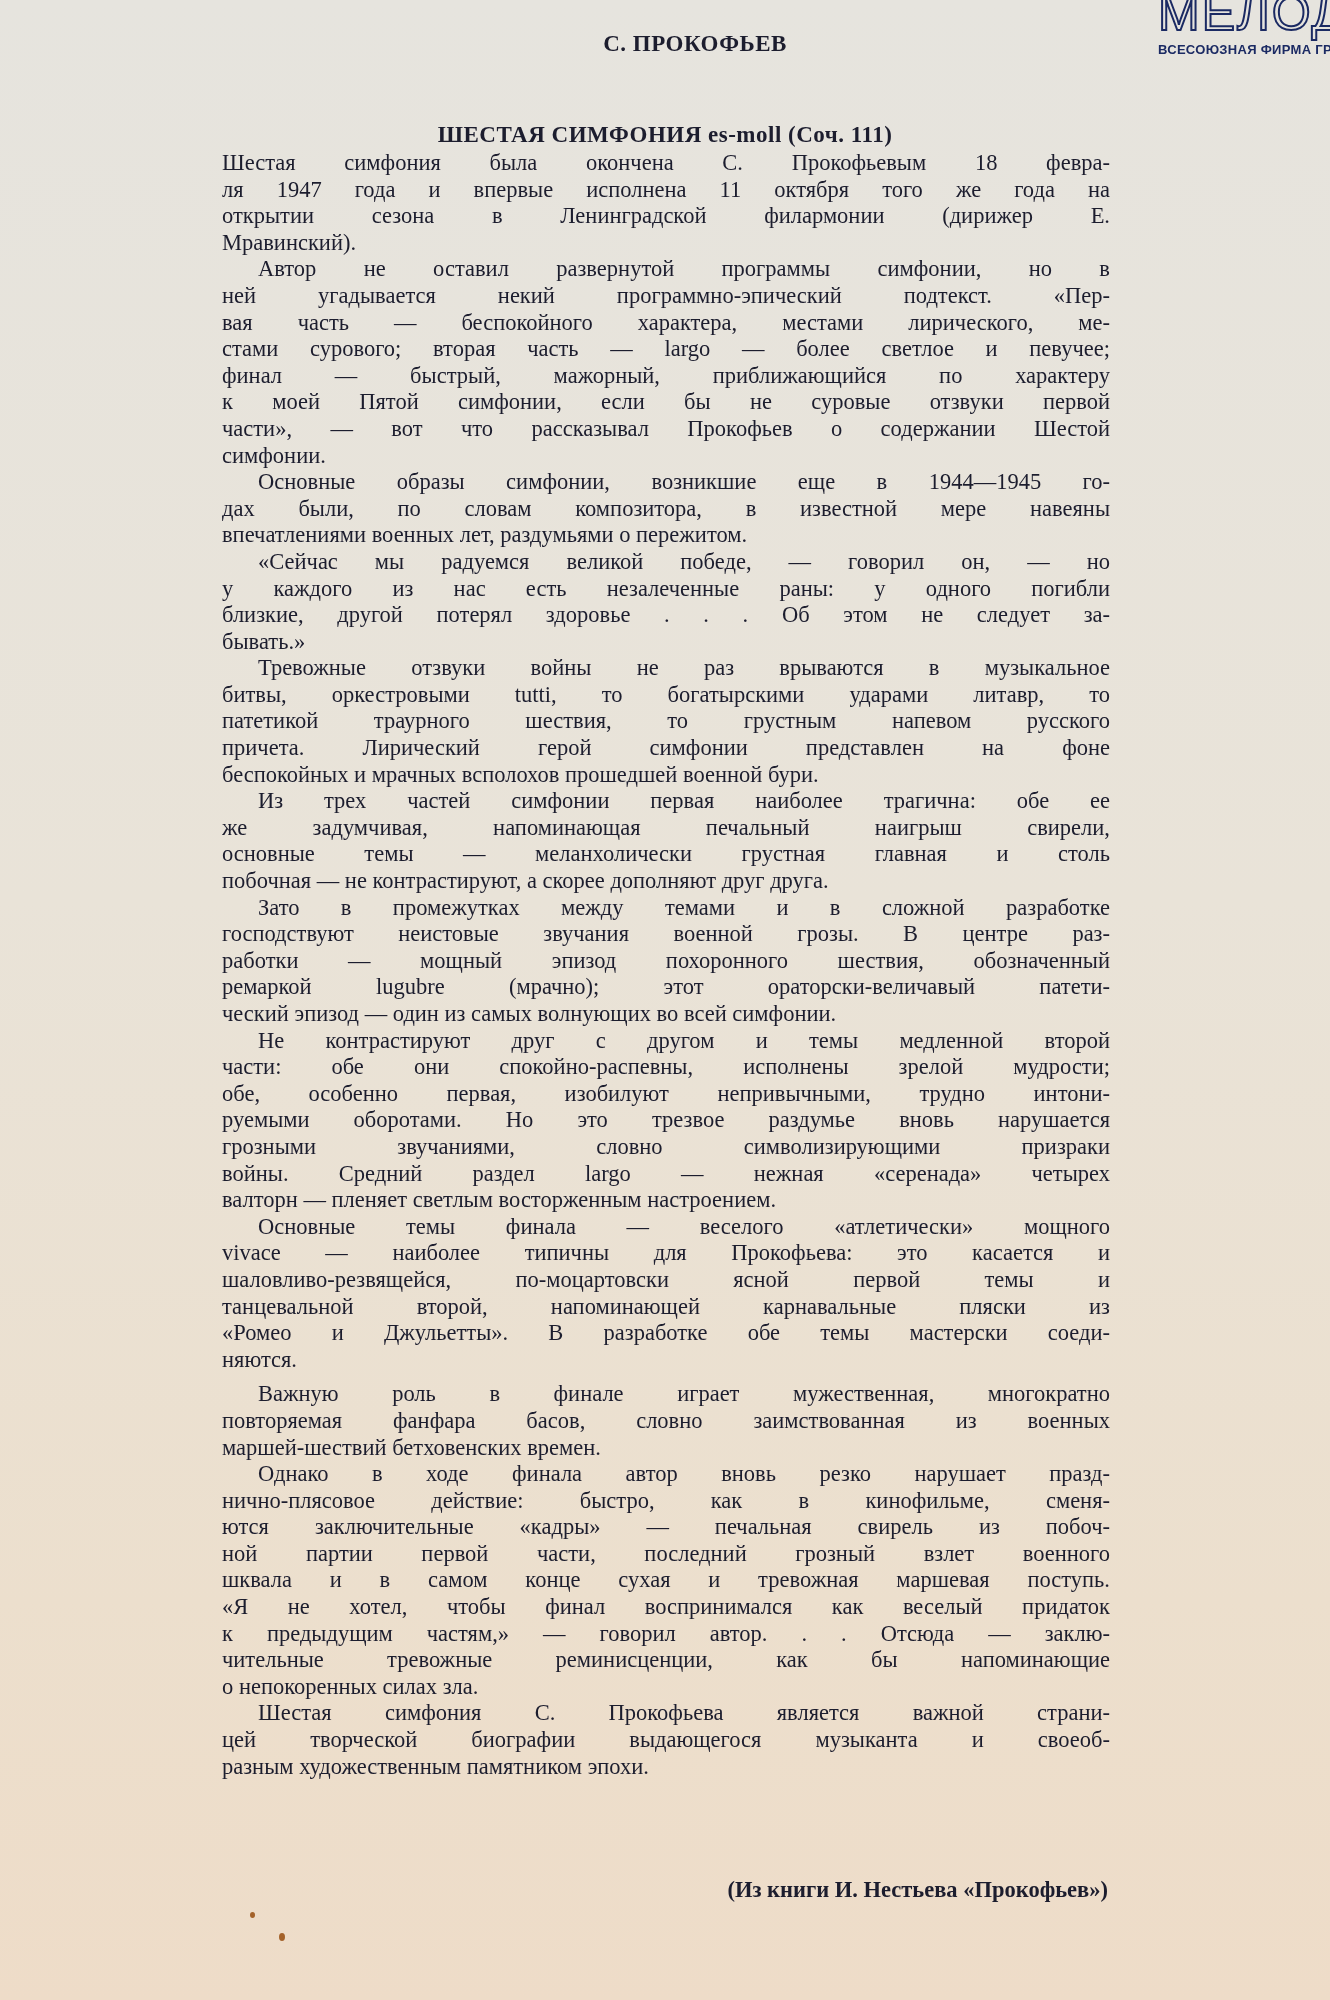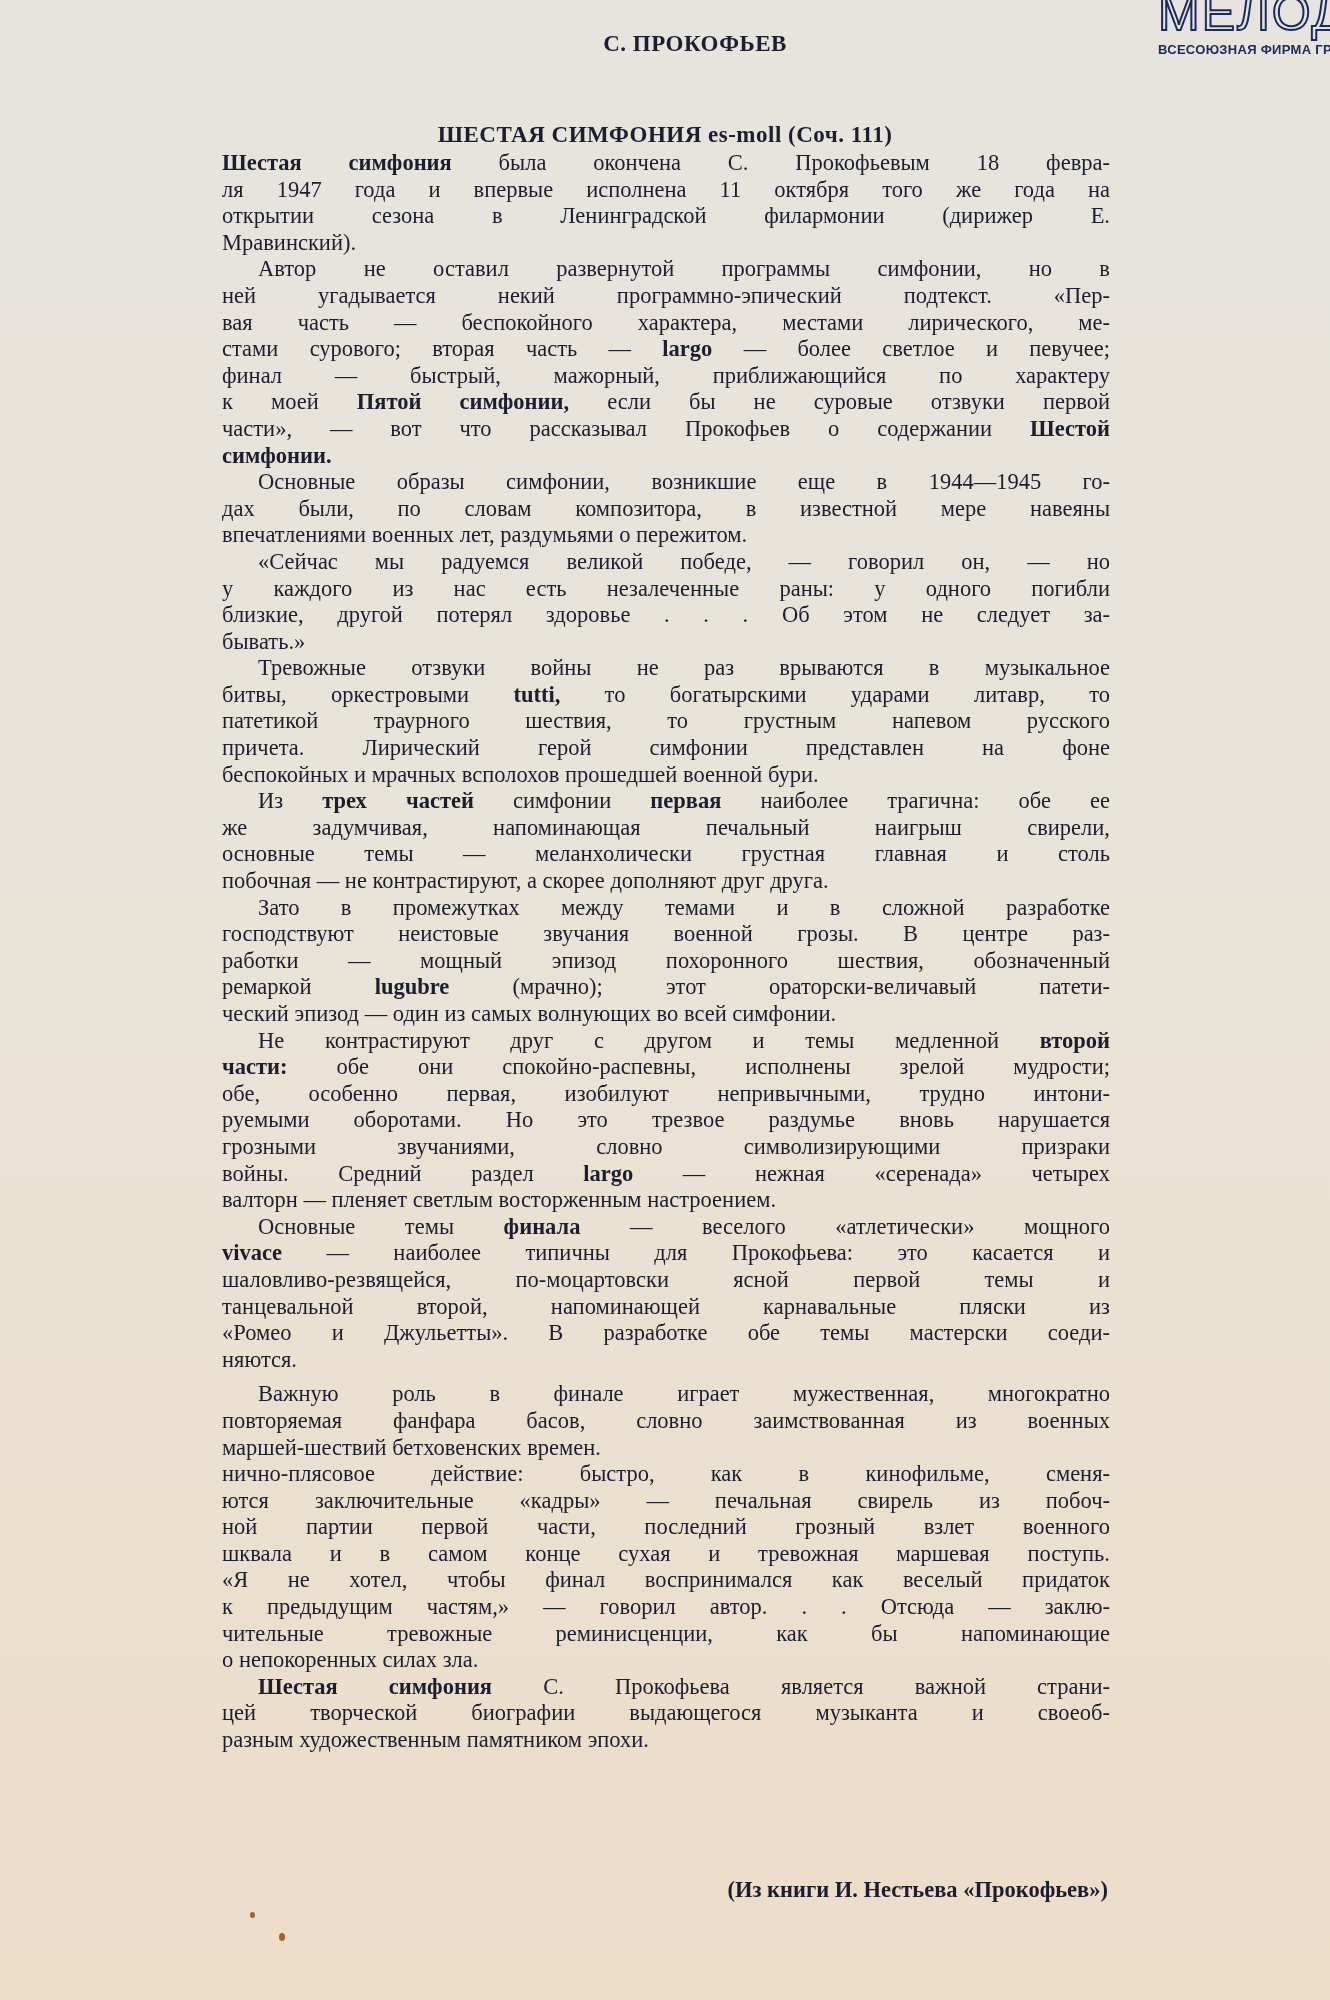--- a/index.html
+++ b/index.html
@@ -31,21 +31,21 @@
     position: absolute; left: 222px; top: 150px; width: 888px;
     font-size: 22.5px; line-height: 26.6px;
   }
   .line {
     height: 26.6px; white-space: nowrap; text-align: justify; text-align-last: justify;
     overflow: hidden;
   }
   .line.last { text-align-last: left; }
   .line.indent { padding-left: 36px; }
   .line.gap { margin-top: 8px; }
-  .line b { font-weight: bold; }
+  .line b { font-weight: normal; }
   .line span { display: inline; }
   .attrib {
     position: absolute; left: 600px; width: 508px; top: 1877px; text-align: right;
     font-weight: bold; font-size: 22.5px;
   }
   .spot { position: absolute; border-radius: 50%; background: #a4622a; }
 </style>
 </head>
 <body>
 
@@ -121,20 +121,21 @@
       <div class="line"><span>танцевальной второй, напоминающей карнавальные пляски из</span></div>
       <div class="line"><span>«Ромео и Джульетты». В разработке обе темы мастерски соеди-</span></div>
       <div class="line last"><span>няются.</span></div>
     </div>
     <div>
       <div class="line indent gap"><span>Важную роль в финале играет мужественная, многократно</span></div>
       <div class="line"><span>повторяемая фанфара басов, словно заимствованная из военных</span></div>
       <div class="line last"><span>маршей-шествий бетховенских времен.</span></div>
     </div>
     <div>
+      <div class="line indent"><span>Однако в ходе финала автор вновь резко нарушает празд-</span></div>
       <div class="line"><span>нично-плясовое действие: быстро, как в кинофильме, сменя-</span></div>
       <div class="line"><span>ются заключительные «кадры» — печальная свирель из побоч-</span></div>
       <div class="line"><span>ной партии первой части, последний грозный взлет военного</span></div>
       <div class="line"><span>шквала и в самом конце сухая и тревожная маршевая поступь.</span></div>
       <div class="line"><span>«Я не хотел, чтобы финал воспринимался как веселый придаток</span></div>
       <div class="line"><span>к предыдущим частям,» — говорил автор. . . Отсюда — заклю-</span></div>
       <div class="line"><span>чительные тревожные реминисценции, как бы напоминающие</span></div>
       <div class="line last"><span>о непокоренных силах зла.</span></div>
     </div>
     <div>

